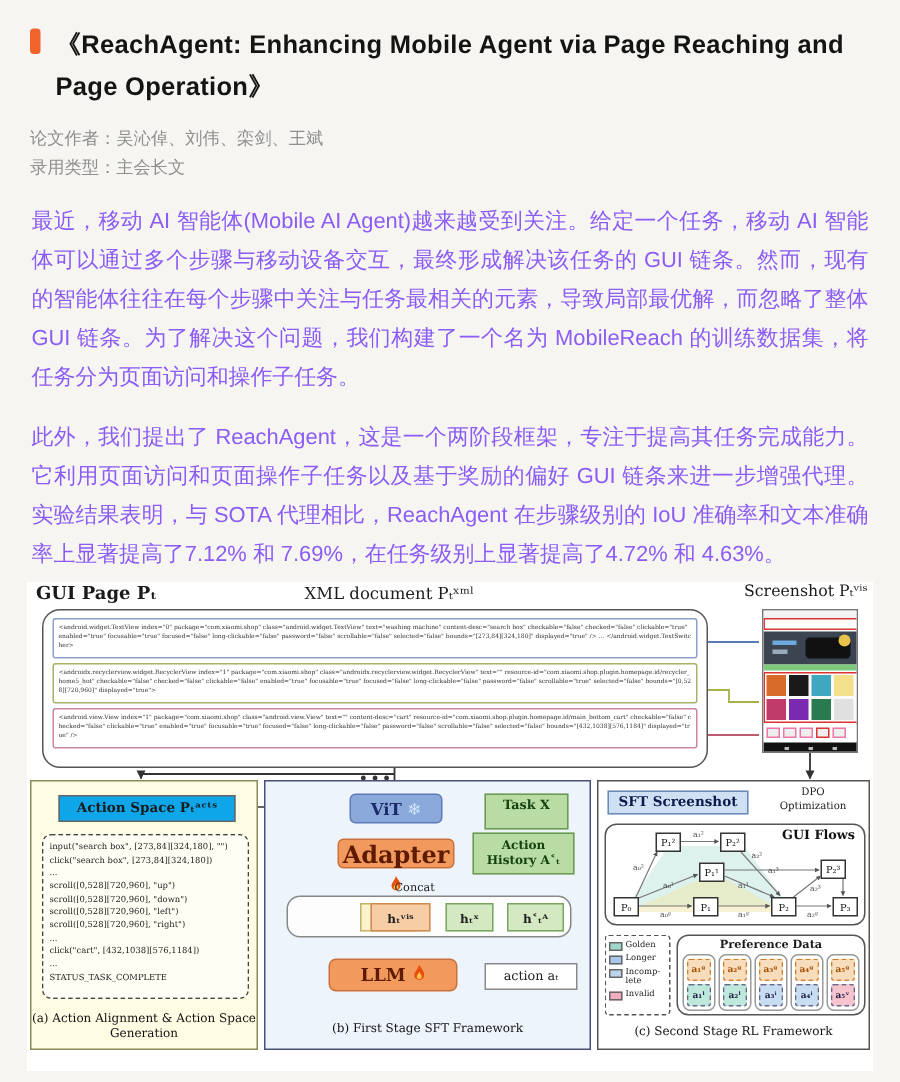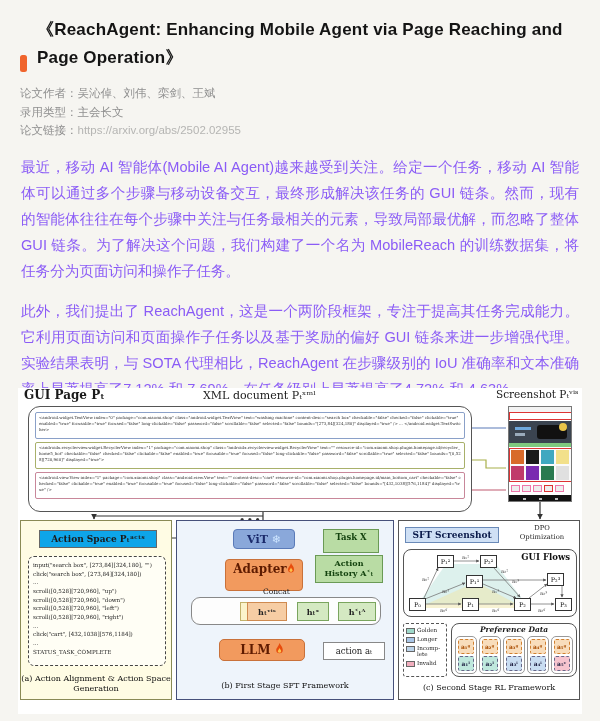--- a/index.html
+++ b/index.html
@@ -6,21 +6,21 @@
   html,body { width:600px; }
   body {
     width:600px; height:721px;
     background:#f6f5f1;
     font-family:"Liberation Sans", sans-serif;
     color:#222;
     overflow:hidden;
     position:relative;
   }
   
-  .header { padding:16px 22px 0 20px; display:flex; gap:10px;align-items:flex-end; }
+  .header { padding:16px 22px 0 20px; display:flex; gap:10px; }
   .accent-bar { width:7px; height:17px; border-radius:2.5px; margin-top:3px; flex:0 0 auto; }
   .title { font-size:17px; font-weight:bold; color:#141414; line-height:1.65; letter-spacing:.2px; }
   
   .meta { padding:12px 22px 0 20px; font-size:11.5px; color:#8f8f8f; line-height:1.62; }
   .meta .lbl { color:#8f8f8f; }
   .meta a { color:#b5b5b3; text-decoration:none; }
   
   .para { padding:0 21px; font-size:14.6px; line-height:1.78; color:#8b5cf6; text-align:justify; }
   .para.p1 { margin-top:15px; }
   .para.p2 { margin-top:14px; }
@@ -64,22 +64,22 @@
   .as-head { position:absolute; left:18px; top:9px; width:118px; height:18px; background:#0ea5e9; border:1px solid #666;
              font-size:9px; font-weight:bold; text-align:center; line-height:17px; }
   .as-body { position:absolute; left:7px; top:35px; width:138px; height:110px; border:1.3px dashed #444; border-radius:6px;
              background:#fffef5; padding:4px 4px; font-size:5.6px; line-height:1.55; color:#222; font-family:"DejaVu Serif",serif; }
   .as-body div { white-space:nowrap; overflow:hidden; }
   
   .blk { position:absolute; text-align:center; font-weight:bold; }
   .b-vit { left:56px; top:8px; width:62px; height:20px; background:#8aa8da; border:1px solid #5a7ab8; border-radius:4px;
            color:#1b2a6b; font-size:11px; line-height:19px; }
   .b-task { left:146px; top:8px; width:56px; height:24px; background:#b9dca4; border:1px solid #6a9a55; color:#14430f; font-size:8.5px; line-height:15px; }
-  .b-adapter { left:48px; top:38px; width:78px; height:32px; background:#f29a5e; border:1px solid #c9713a; border-radius:4px;
-               color:#5e1b00; font-size:12px; line-height:19px; }
+  .b-adapter { left:48px; top:38px; width:78px; height:20px; background:#f29a5e; border:1px solid #c9713a; border-radius:4px;
+               color:#5e1b00; font-size:16px; line-height:19px; }
   .b-hist { left:138px; top:34px; width:68px; height:28px; background:#b9dca4; border:1px solid #6a9a55; color:#14430f; font-size:8px; line-height:1.3; padding-top:2px; }
   .concat-lbl { position:absolute; left:86px; top:66px; font-size:7.5px; color:#222; }
   .concat { position:absolute; left:14px; top:76px; width:190px; height:28px; border:1.2px solid #888; border-radius:9px; background:#fdfdfd; }
   .hbox { position:absolute; top:4px; height:19px; border:1px solid var(--border,#999); background:var(--color,#eee);
           font-size:8px; font-weight:bold; text-align:center; line-height:18px; color:#222; }
   .hbox:nth-child(1){ left:5px; width:38px;margin-left:43px; }
   .hbox:nth-child(2){ left:55px; width:40px; }
   .hbox:nth-child(3){ left:105px; width:32px; }
   .hbox:nth-child(4){ left:146px; width:38px; }
   .b-llm { left:42px; top:118px; width:86px; height:22px; background:#f29a5e; border:1px solid #c9713a; border-radius:5px;
@@ -113,42 +113,41 @@
   .elbls .elbl:nth-child(6){ left:36px; top:57px; }
   .elbls .elbl:nth-child(7){ left:88px; top:57px; }
   .elbls .elbl:nth-child(8){ left:134px;top:57px; }
   .elbls .elbl:nth-child(9){ left:108px;top:28px; }
   .elbls .elbl:nth-child(10){left:136px;top:40px; }
   .legend { position:absolute; left:4px; top:102px; width:44px; height:54px; border:1.2px dashed #555; border-radius:3px;
             background:#fff; padding:3px 2px; }
   .leg-item { display:flex; align-items:flex-start; gap:2px; font-size:5.6px; line-height:1.15; margin-bottom:2.5px; color:#222; }
   .leg-item .sw { width:9px; height:6px; flex:0 0 auto; margin-top:.5px; background:var(--color,#ccc); border:1px solid #666; }
   .pref { position:absolute; left:52px; top:102px; width:126px; height:54px; border:1.2px solid #555; border-radius:8px; background:#fff; }
-  .pref-title { text-align:center; font-size:7.5px; font-style:italic; font-weight:bold; margin-top:1px; }
+  .pref-title { text-align:center; font-size:7.5px; font-weight:bold; margin-top:1px; }
   .pairs { position:absolute; left:3px; top:12px; display:flex; gap:2.5px; }
   .pair { width:21.5px; height:38px; border:1px solid #999; border-radius:5px; padding:2px 1.5px; background:#fff; }
   .ptop,.pbot { height:15px; border-radius:2px; font-size:6px; text-align:center; line-height:14px; font-weight:bold; }
   .ptop { background:#f8ddbc; border:1px dashed #d08030; color:#a84c00; margin-bottom:2px; }
   .pbot { background:var(--color,#cde); border:1px dashed #668; color:#224; }
   .cap-a { bottom:5px; }
   .cap-b { bottom:8px; }
   .cap-c { bottom:6px; }
 </style>
 </head>
 <body>
 
 <div class="header">
   <span class="accent-bar" style="background:#f0642c;"></span>
   <div class="title">《ReachAgent: Enhancing Mobile Agent via Page Reaching and Page Operation》</div>
 </div>
 
 <div class="meta">
   <div><span class="lbl">论文作者：</span><span>吴沁倬、刘伟、栾剑、王斌</span></div>
   <div><span class="lbl">录用类型：</span><span>主会长文</span></div>
-  <div><span class="lbl">论文链接：</span><a href="#">https://arxiv.org/abs/2502.02955</a></div>
 </div>
 
 <p class="para p1">最近，移动 AI 智能体(Mobile AI Agent)越来越受到关注。给定一个任务，移动 AI 智能体可以通过多个步骤与移动设备交互，最终形成解决该任务的 GUI 链条。然而，现有的智能体往往在每个步骤中关注与任务最相关的元素，导致局部最优解，而忽略了整体 GUI 链条。为了解决这个问题，我们构建了一个名为 MobileReach 的训练数据集，将任务分为页面访问和操作子任务。</p>
 <p class="para p2">此外，我们提出了 ReachAgent，这是一个两阶段框架，专注于提高其任务完成能力。它利用页面访问和页面操作子任务以及基于奖励的偏好 GUI 链条来进一步增强代理。实验结果表明，与 SOTA 代理相比，ReachAgent 在步骤级别的 IoU 准确率和文本准确率上显著提高了7.12% 和 7.69%，在任务级别上显著提高了4.72% 和 4.63%。</p>
 
 <div class="fig">
 
   <svg class="figsvg">
     <defs>
       <marker id="ah" markerWidth="6" markerHeight="6" refX="4.5" refY="2.5" orient="auto">

